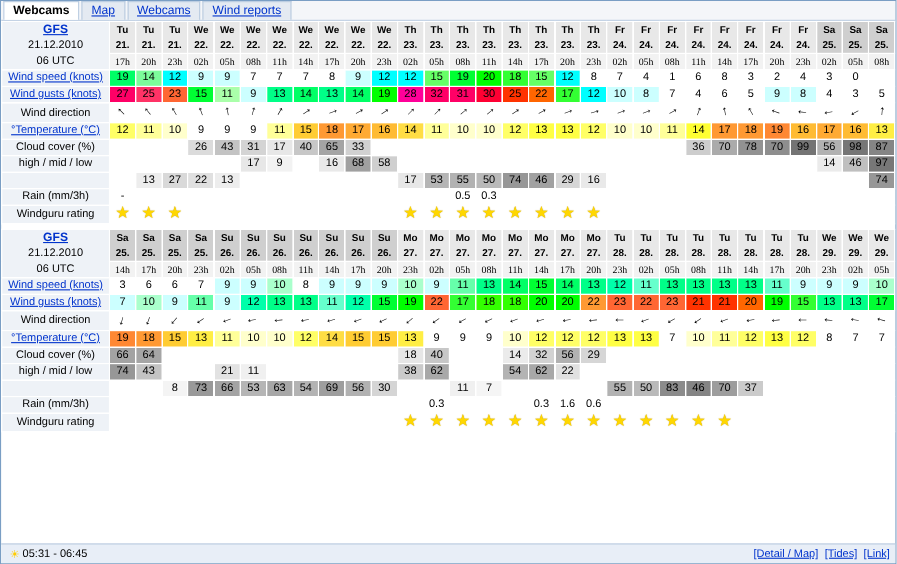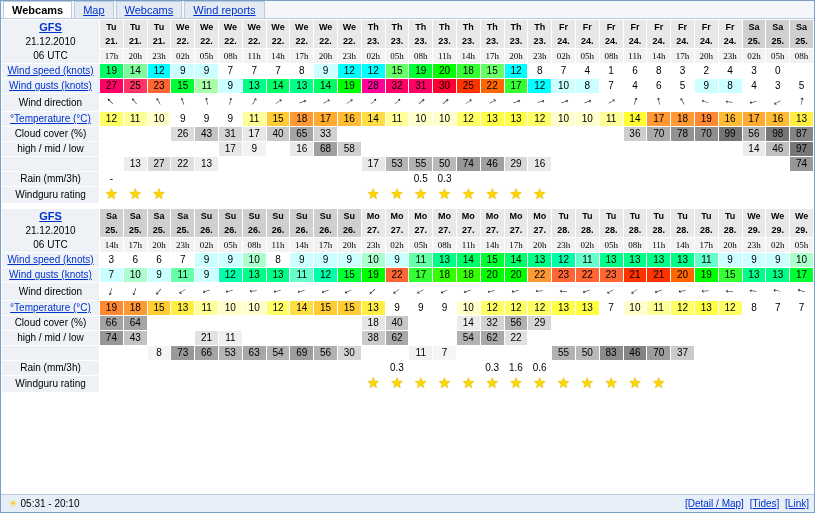--- a/index.html
+++ b/index.html
@@ -878,20 +878,20 @@
             <td class="rating"></td>
             <td class="rating"></td>
             <td class="rating"></td>
           </tr>
         </tbody>
       </table>
     </div>
 
   <div class="footer">
     <span class="sun">&nbsp;☀&nbsp;</span>
-    <span>05:31 - 20:10</span>
+    <span>05:31 - 06:45</span>
     <span class="links">
       <a href="#">[Detail / Map]</a>
       <a href="#">[Tides]</a>
       <a href="#">[Link]</a>
     </span>
   </div>
 </div>
 
 </body></html>

